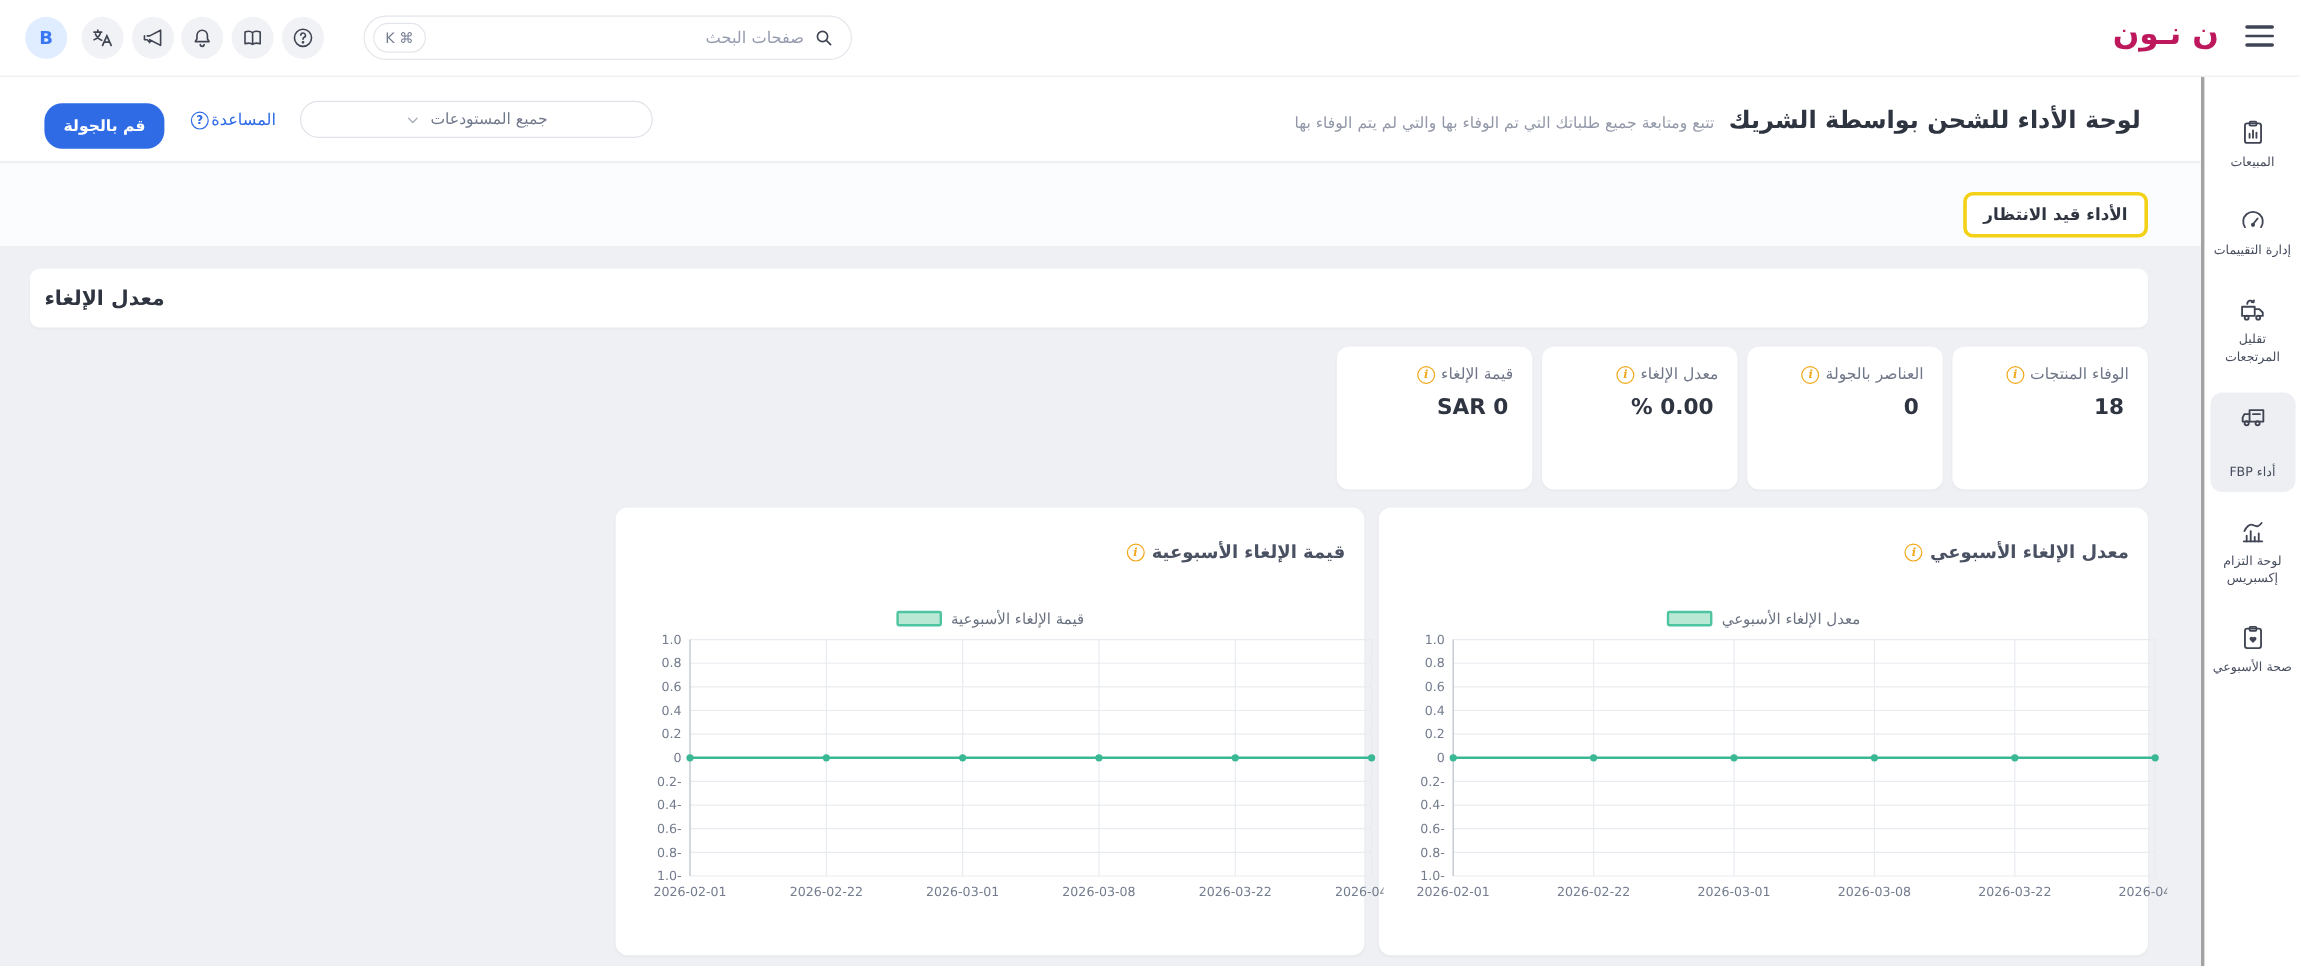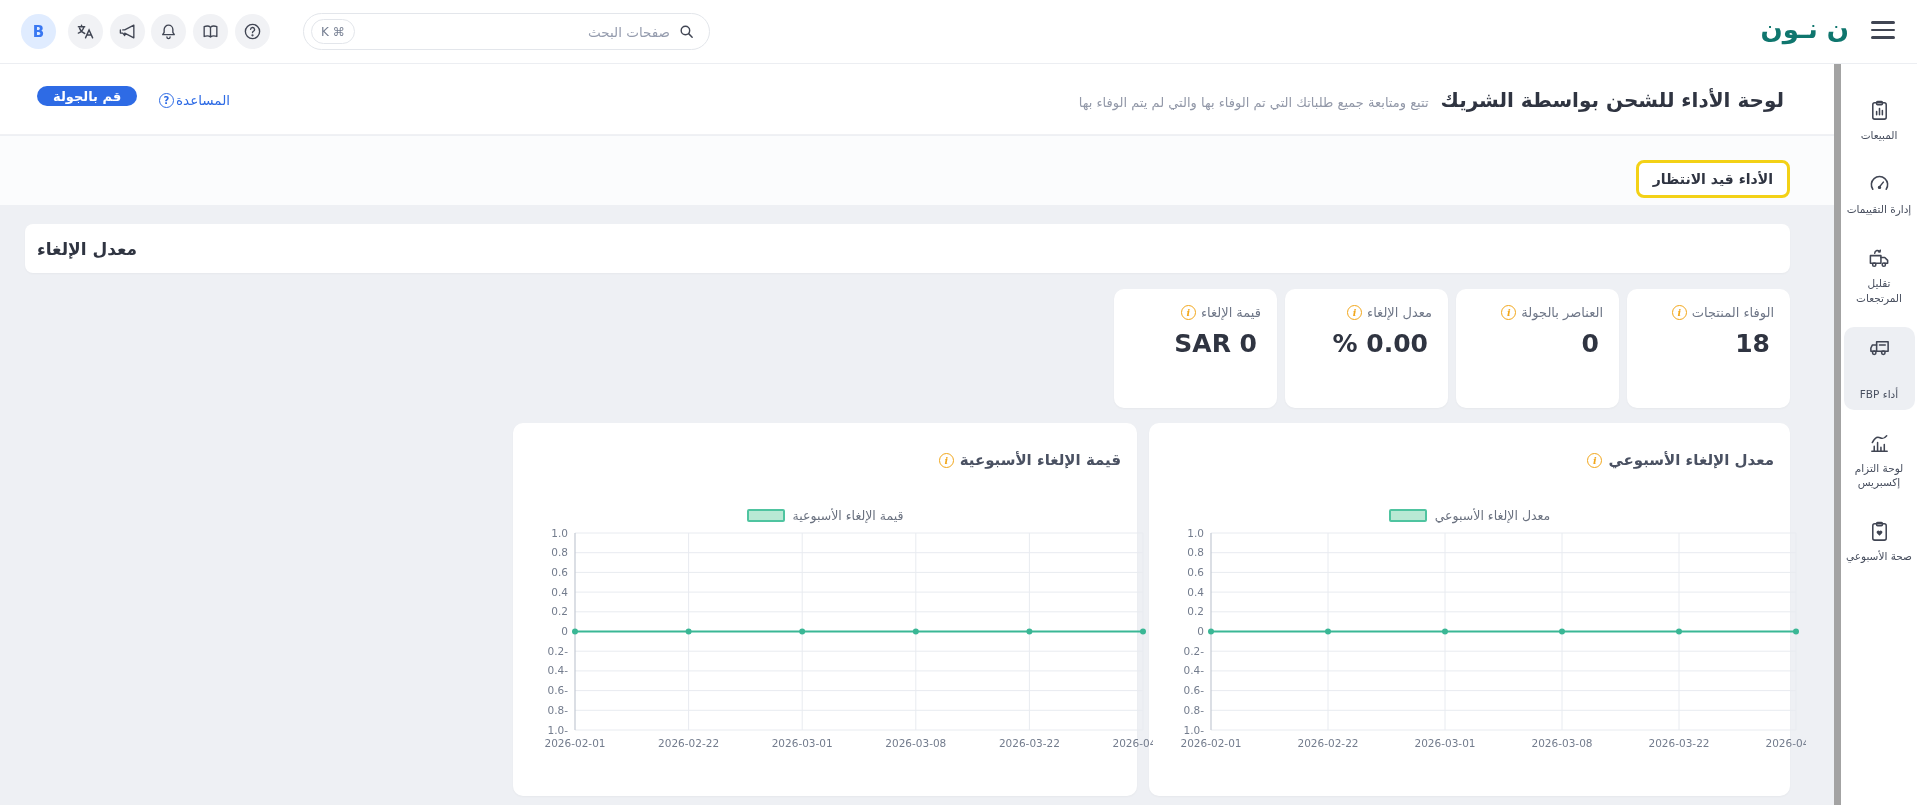--- a/index.html
+++ b/index.html
@@ -16,45 +16,45 @@
   .searchbar { position:absolute; left:303px; top:13px; width:407px; height:37px;
     border:1px solid #e3e6eb; border-radius:19px; background:#fff; display:flex;
     align-items:center; padding:0 12px 0 7px; }
   .kbd { border:1px solid #e3e6eb; border-radius:13px; height:25px; padding:0 9px;
     color:#767f92; font-size:12px; display:flex; align-items:center; gap:3px; white-space:nowrap; }
   .searchbar input { flex:1; border:none; outline:none; background:transparent; direction:rtl;
     text-align:right; font-size:13.5px; color:#404553; padding-right:8px;
     font-family:inherit; }
   .searchbar input::placeholder { color:#959cae; }
   .logo { position:absolute; right:68px; top:14px; font-size:26px; font-weight:bold;
-    color:#0f766e; direction:rtl; letter-spacing:1px; cursor:pointer; }
+    color:#be185d; direction:rtl; letter-spacing:1px; cursor:pointer; }
   .hamburger { position:absolute; right:22px; top:21px; width:24px; height:20px; cursor:pointer; }
   .hamburger span { display:block; height:2.5px; background:#404553; border-radius:2px; margin-bottom:5px; }
 
   
   .sidebar { position:absolute; top:64px; right:0; width:83px; bottom:0; background:#fff;
-    border-left:7px solid #a3a3a3; padding-top:26px; display:flex; flex-direction:column;
+    border-left:3px solid #a3a3a3; padding-top:26px; display:flex; flex-direction:column;
     align-items:center; gap:13px; }
   .side-item { width:71px; padding:9px 2px; border-radius:10px; display:flex;
     flex-direction:column; align-items:center; gap:6px; cursor:pointer; }
   .side-item.active { background:#edeff3;gap:28px; }
   .side-item .lbl { font-size:10.5px; line-height:1.35; color:#474e5e; text-align:center;
     direction:rtl; }
   .side-item svg { width:23px; height:23px; stroke:#404553; fill:none;
     stroke-width:1.6; stroke-linecap:round; stroke-linejoin:round; }
 
   
   .main { position:absolute; top:64px; left:0; right:83px; bottom:0; background:#eef0f4; }
   .pageheader { position:absolute; top:0; left:0; right:0; height:71px; background:#fff;
     border-bottom:1px solid #f0f1f4; }
   .title-wrap { position:absolute; right:50px; top:24px; direction:rtl; display:flex;
     align-items:baseline; gap:12px; white-space:nowrap; }
   .page-title { font-size:20px; font-weight:bold; color:#2f3441; }
   .page-subtitle { font-size:13px; color:#9298a8; }
-  .tour-btn { position:absolute; left:37px; top:22px; height:20px; padding:0 16px;
+  .tour-btn { position:absolute; left:37px; top:22px; height:38px; padding:0 16px;
     background:#2e6be5; color:#fff; border:none; border-radius:15px; font-size:13px;
     font-weight:bold; cursor:pointer; font-family:inherit; direction:rtl; }
   .help-link { position:absolute; left:159px; top:28px; color:#2e6be5; font-size:13.5px;
     display:flex; align-items:center; gap:2px; cursor:pointer; direction:ltr; }
   .help-link .qmark { width:15px; height:15px; border:1.4px solid #2e6be5; border-radius:50%;
     font-size:10px; display:flex; align-items:center; justify-content:center; font-weight:bold; }
   .dropdown { position:absolute; left:250px; top:20px; width:294px; height:31px;
     background:#fff; border:1px solid #dfe2e8; border-radius:16px; display:flex;
     align-items:center; justify-content:center; gap:9px; cursor:pointer; }
   .dropdown .dd-label { font-size:13px; color:#717a8c; direction:rtl; }
@@ -79,21 +79,21 @@
     align-items:center; gap:7px; padding:0 10px; cursor:pointer; }
   .date-pill .date-text { font-size:12.5px; color:#606a7b; direction:rtl; white-space:nowrap; }
   .filter-label { font-size:13.5px; font-weight:bold; color:#2f3441; direction:rtl; }
 
   
   .stats-row { direction:rtl; display:flex; gap:8px; margin-top:16px; }
   .stat-card { width:163px; height:119px; background:#fff; border-radius:10px;
     padding:16px 16px 0 10px; box-shadow:0 1px 2px rgba(40,44,63,.04); }
   .stat-label { direction:rtl; display:flex; align-items:center; gap:5px;
     font-size:13px; color:#6e7687; }
-  .stat-value { direction:rtl; text-align:right; font-size:25px; font-weight:bold;
+  .stat-value { direction:rtl; text-align:right; font-size:18px; font-weight:bold;
     color:#2f3441; margin-top:9px; padding-right:4px; white-space:nowrap; }
   .info-i { width:15px; height:15px; border:1.5px solid #f2a71b; border-radius:50%;
     color:#f2a71b; font-size:9.5px; font-weight:bold; display:inline-flex; align-items:center;
     justify-content:center; flex:0 0 auto; cursor:pointer;
     font-family:"DejaVu Serif","Liberation Serif",serif; font-style:italic; }
 
   
   .charts-row { direction:rtl; display:flex; gap:12px; margin-top:15px; align-items:flex-start; }
   .chart-panel { background:#fff; border-radius:10px; height:373px;
     box-shadow:0 1px 2px rgba(40,44,63,.04); }
@@ -224,20 +224,26 @@
 
     <div class="pageheader">
       <div class="title-wrap">
         <span class="page-title">لوحة الأداء للشحن بواسطة الشريك</span>
         <span class="page-subtitle">تتبع ومتابعة جميع طلباتك التي تم الوفاء بها والتي لم يتم الوفاء بها</span>
       </div>
       <button class="tour-btn">قم بالجولة</button>
       <div class="help-link">
         <span class="qmark">?</span>
         <span>المساعدة</span>
+      </div>
+      <div class="dropdown">
+        <svg width="12" height="12" viewBox="0 0 24 24" stroke="#aab0bd" fill="none" stroke-width="2.4" stroke-linecap="round" stroke-linejoin="round">
+          <path d="M5 9 l7 7 7-7"></path>
+        </svg>
+        <span class="dd-label">جميع المستودعات</span>
       </div>
     </div>
 
     <div class="tabband">
       <div class="tab">الأداء قيد الانتظار</div>
     </div>
 
     <div class="content">
 
       <div class="section-panel">

